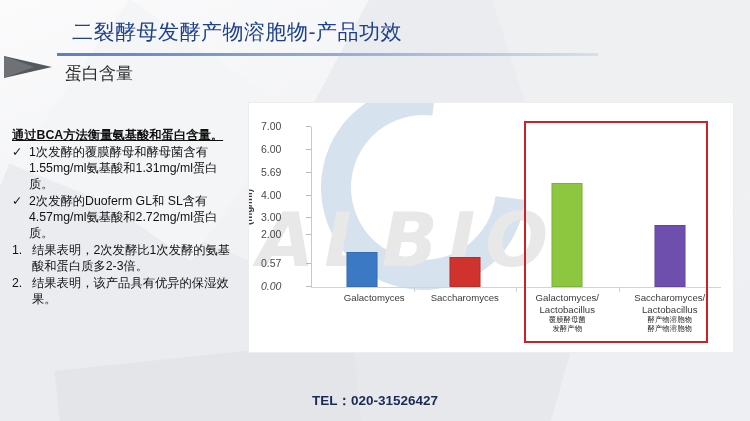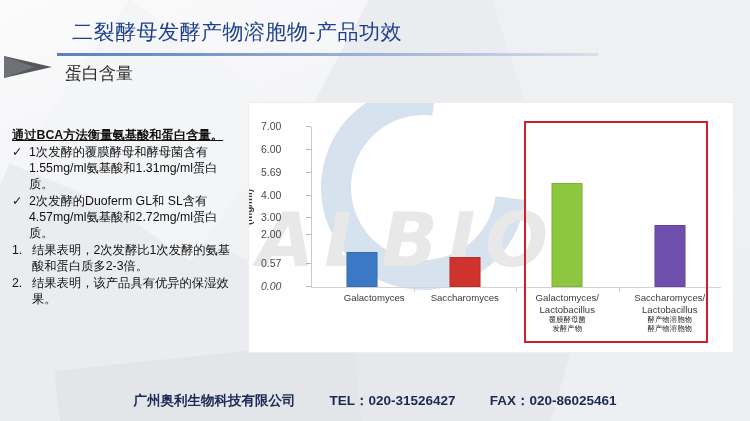--- a/index.html
+++ b/index.html
@@ -248,16 +248,14 @@
           <span class="en">Lactobacillus</span>
           <span class="cn">酵产物溶胞物</span>
           <span class="cn">酵产物溶胞物</span>
         </div>
       </div>
     <div class="redbox"></div>
   </div>
 </div>
 
 <div class="footer">
-  <span>广州奥利生物科技有限公司</span>
   <span>TEL：020-31526427</span>
-  <span>FAX：020-86025461</span>
 </div>
 
 </body></html>

